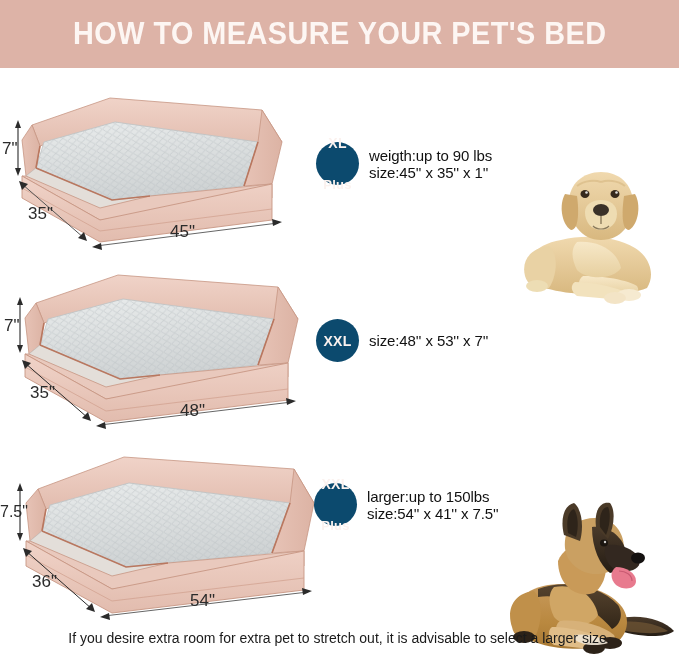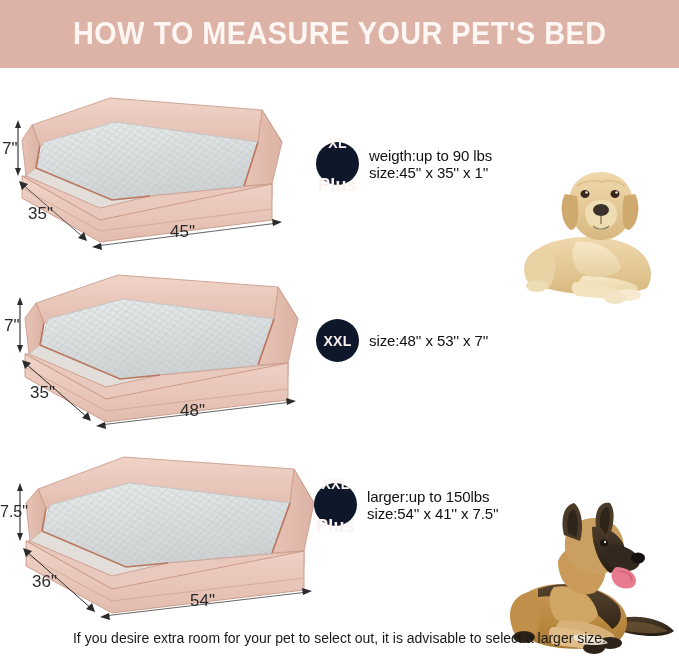--- a/index.html
+++ b/index.html
@@ -39,32 +39,32 @@
   .bed-svg{position:absolute;left:0;top:0;}
 
   
   .spec{position:absolute;display:flex;align-items:center;}
   .spec-1{left:316px;top:62px;}
   .spec-2{left:316px;top:64px;}
   .spec-3{left:314px;top:48px;}
 
   .badge{
     width:43px;height:43px;border-radius:50%;
-    background:#0f172a;
+    background:#0c4a6e;
     display:flex;flex-direction:column;
     align-items:center;justify-content:center;
     flex:none;
     gap:28px;
   }
   .badge-line{
     color:#fbf2ef;font-weight:bold;
     font-size:14px;line-height:14px;
     letter-spacing:0.2px;
   }
-  .badge-line.small{font-size:18px;}
+  .badge-line.small{font-size:13px;}
 
   .spec-text{margin-left:10px;color:#111111;}
   .spec-text div{
     font-size:15px;
     font-weight:normal;
     line-height:17px;
     white-space:nowrap;
     letter-spacing:-0.1px;
   }
 
@@ -391,15 +391,15 @@
         <span class="badge-line small">Plus</span>
       </div>
       <div class="spec-text">
         <div>larger:up to 150lbs</div>
         <div>size:54'' x 41'' x 7.5''</div>
       </div>
     </div>
 
   </div>
 
-  <div class="footer-note">If you desire extra room for your pet to select out, it is advisable to select a larger size.</div>
+  <div class="footer-note">If you desire extra room for extra pet to stretch out, it is advisable to select a larger size.</div>
 
 </div>
 
 </body></html>

